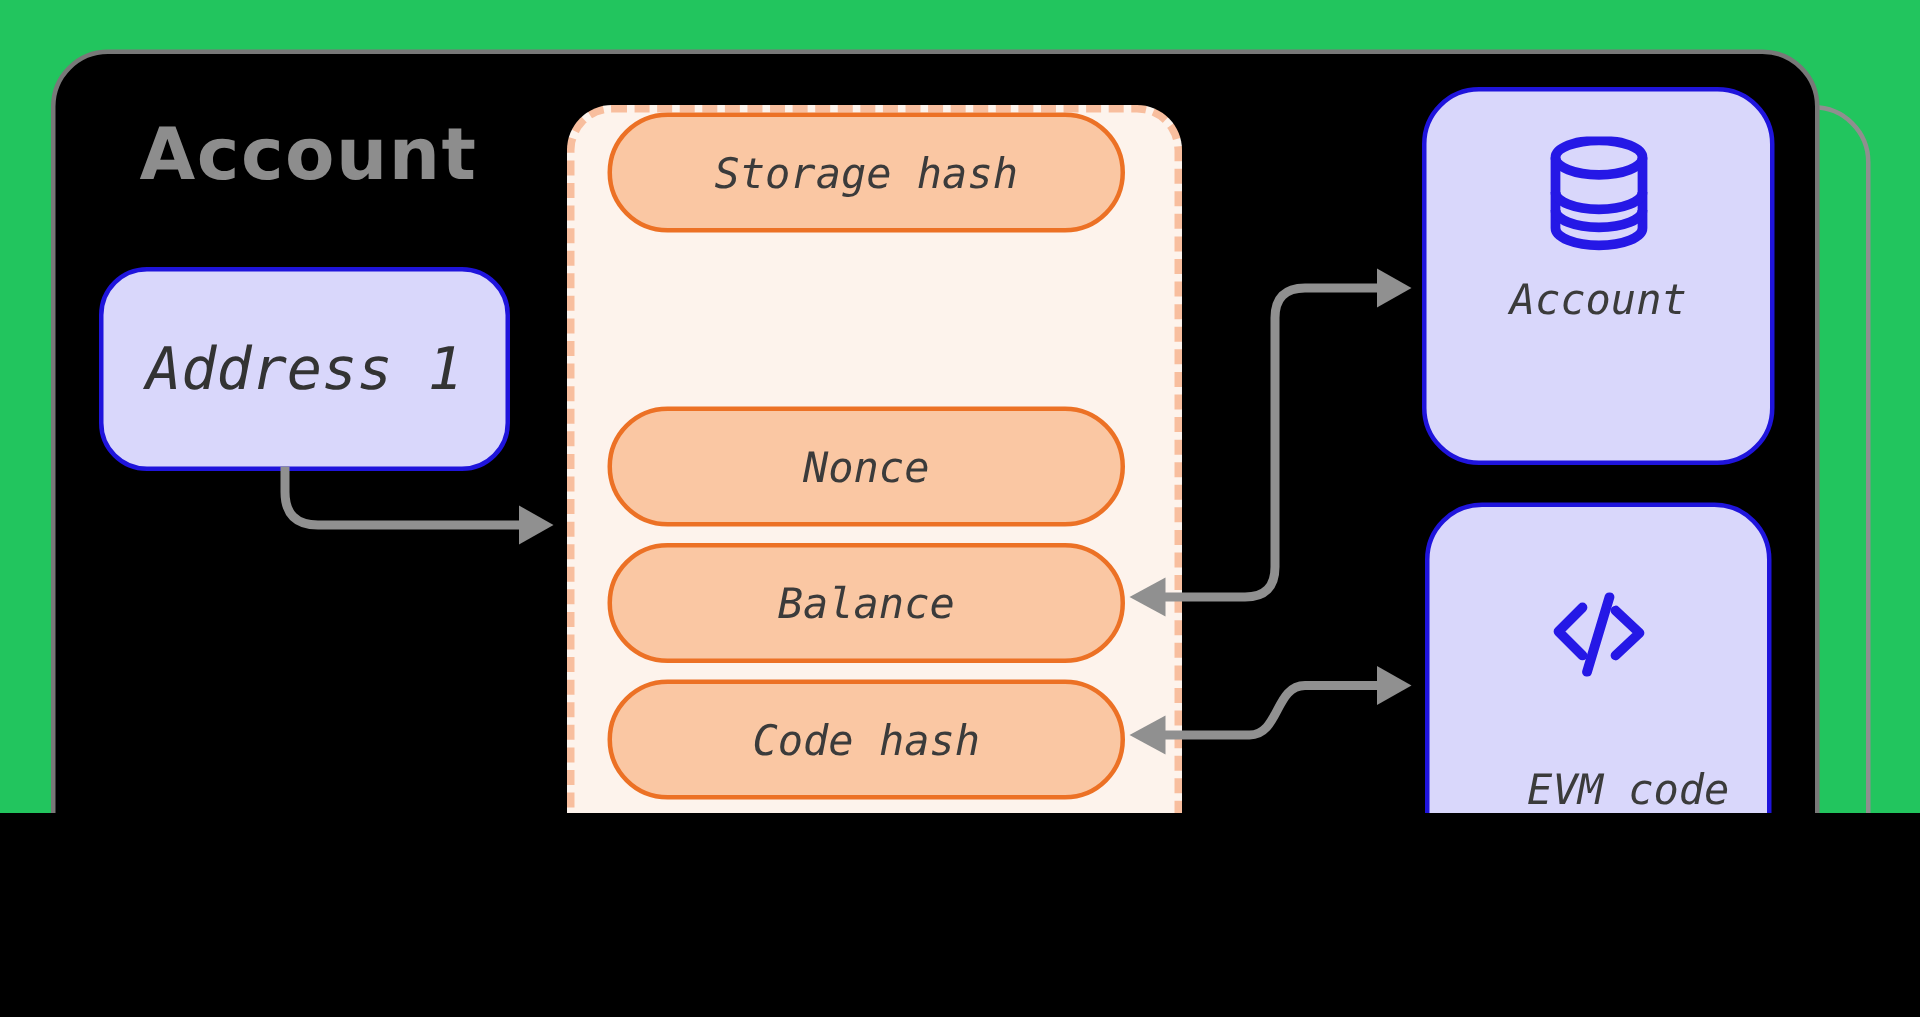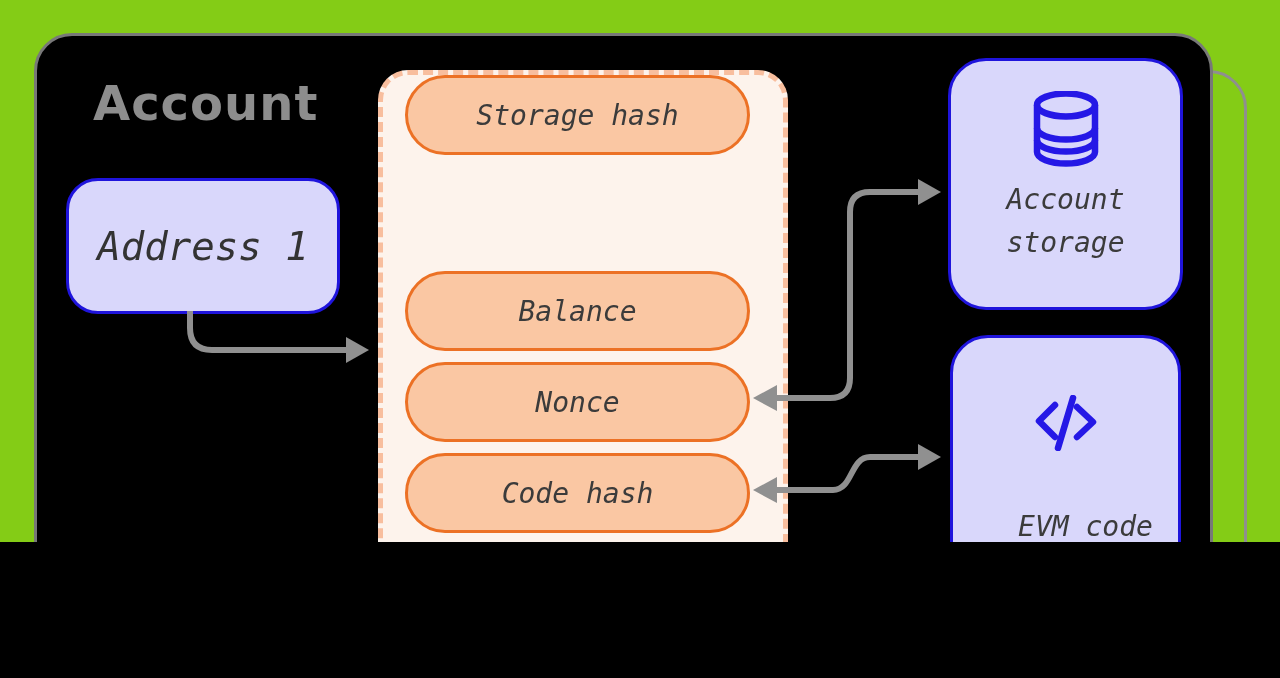--- a/index.html
+++ b/index.html
@@ -1,21 +1,21 @@
 <!DOCTYPE html>
 <html><head>
 <meta charset="utf-8">
 <style>
   * { margin: 0; padding: 0; box-sizing: border-box; }
   html, body { background: #000; }
   .stage {
     position: relative;
     width: 1280px;
     height: 542px;
-    background: #84cc16;
+    background: #22c55e;
     overflow: hidden;
     font-family: "DejaVu Sans Mono", "Liberation Mono", monospace;
   }
   
   .shadow-rect {
     position: absolute;
     left: 67px; top: 70px;
     width: 1180px; height: 577px;
     border: 3px solid #8f8f8f;
     border-radius: 38px;
@@ -133,45 +133,44 @@
 
     <div class="card-title">Account</div>
 
     <div class="address-box">
       <span>Address 1</span>
     </div>
 
     <div class="state-box">
       <div class="state-title">Account state 1</div>
       <div class="pill">
+        <span>Nonce</span>
+      </div>
+      <div class="pill">
         <span>Balance</span>
-      </div>
-      <div class="pill">
-        <span>Nonce</span>
       </div>
       <div class="pill">
         <span>Code hash</span>
       </div>
       <div class="pill">
         <span>Storage hash</span>
       </div>
     </div>
 
     <div class="side-box storage-box">
       <div class="icon-wrap">
         <svg width="68" height="80" viewBox="0 0 68 80">
           <ellipse class="blue-icon" cx="34" cy="14" rx="29" ry="11.5" stroke-width="6.5"></ellipse>
           <path class="blue-icon" d="M5 14 V61 c0 6.4 13 11.5 29 11.5 s29 -5.1 29 -11.5 V14" stroke-width="6.5"></path>
           <path class="blue-icon" d="M63 37 c0 6.4 -13 11.5 -29 11.5 S5 43.4 5 37" stroke-width="6.5"></path>
           <path class="blue-icon" d="M63 49 c0 6.4 -13 11.5 -29 11.5 S5 55.4 5 49" stroke-width="6.5"></path>
         </svg>
       </div>
       <div class="side-label">
         <div>Account</div>
-        <div>storage</div>
       </div>
     </div>
 
     <div class="side-box evm-box">
       <div class="icon-wrap">
         <svg width="62" height="56" viewBox="0 0 62 56">
           <polyline class="blue-icon" points="20,10 4,26 20,42" stroke-width="6.5" stroke-linecap="round" stroke-linejoin="round"></polyline>
           <polyline class="blue-icon" points="42,12 58,27 42,42" stroke-width="6.5" stroke-linecap="round" stroke-linejoin="round"></polyline>
           <line class="blue-icon" x1="38" y1="3" x2="23" y2="53" stroke-width="6.5" stroke-linecap="round"></line>
         </svg>

